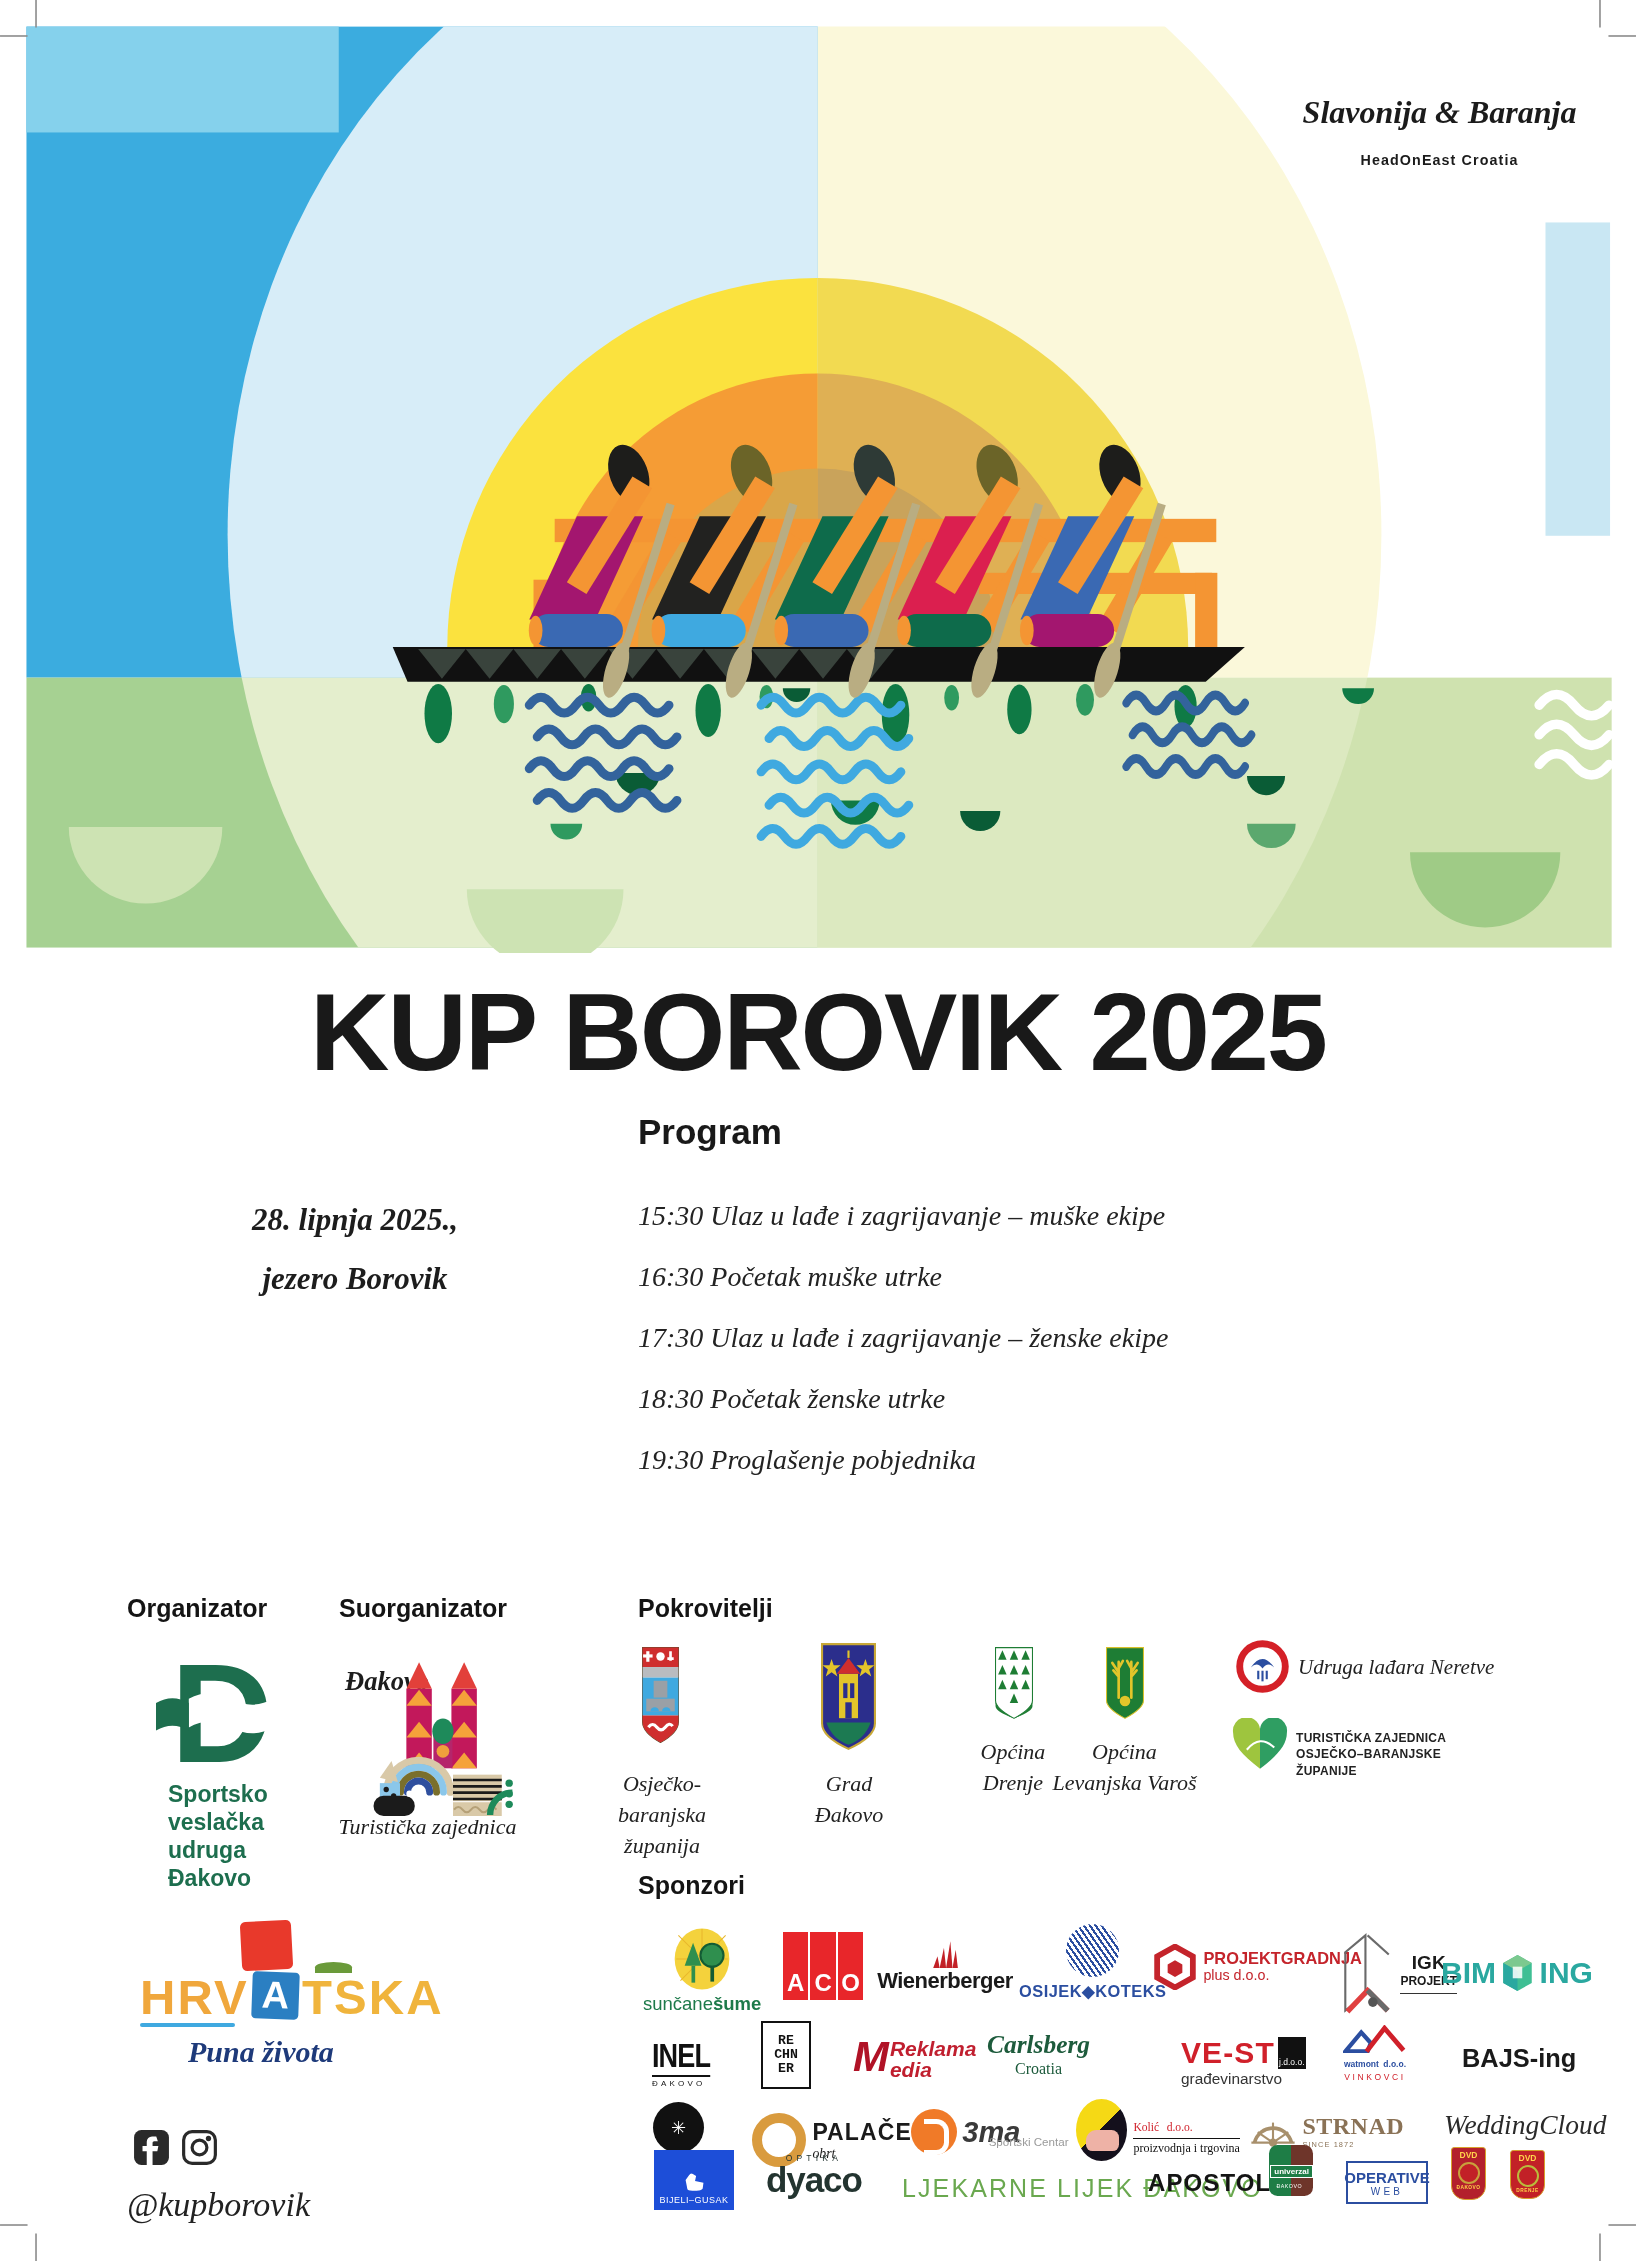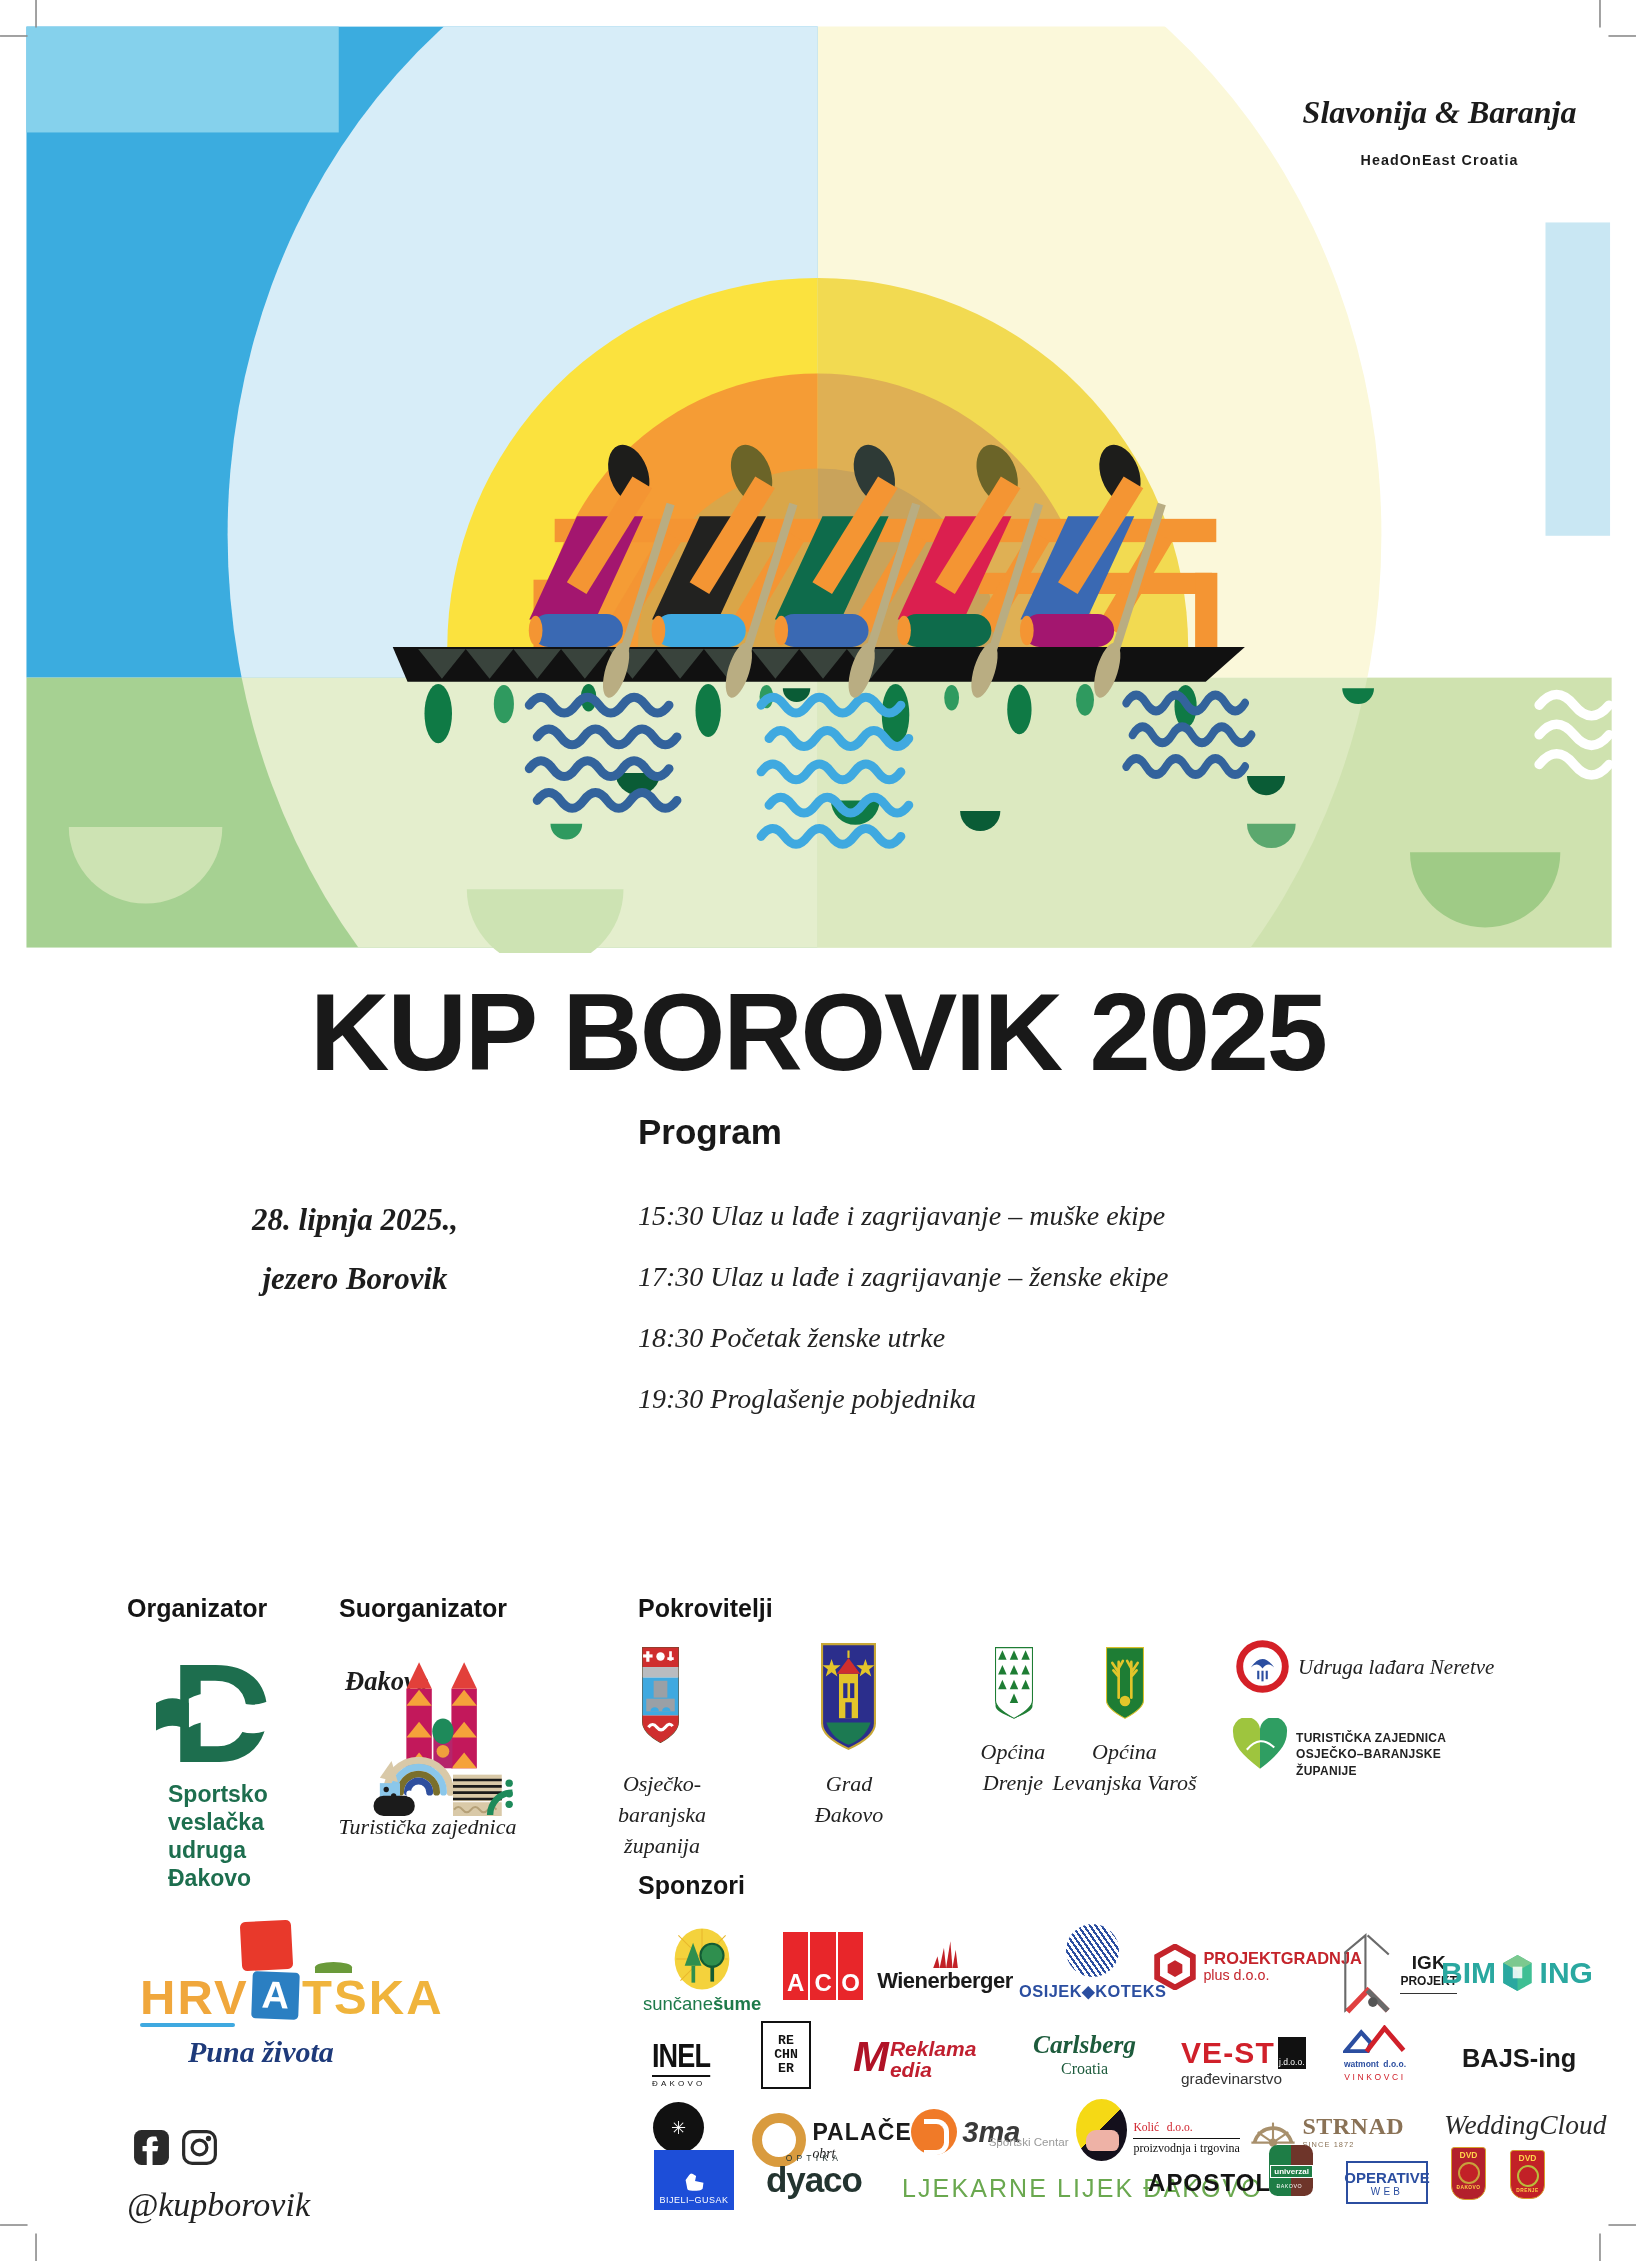--- a/index.html
+++ b/index.html
@@ -287,20 +287,21 @@
   <div class="abs main-title">KUP BOROVIK 2025</div>
   <div class="abs program-head">Program</div>
 
   <div class="abs date-block">
     <div>28. lipnja 2025.,</div>
     <div>jezero Borovik</div>
   </div>
 
   <div class="abs program-items">
     <div>15:30 Ulaz u lađe i zagrijavanje – muške ekipe</div>
+    <div>16:30 Početak muške utrke</div>
     <div>17:30 Ulaz u lađe i zagrijavanje – ženske ekipe</div>
     <div>18:30 Početak ženske utrke</div>
     <div>19:30 Proglašenje pobjednika</div>
   </div>
 
   <div class="abs sec-head" style="left:127px;top:1594px">Organizator</div>
   <div class="abs sec-head" style="left:339px;top:1594px">Suorganizator</div>
   <div class="abs sec-head" style="left:638px;top:1594px">Pokrovitelji</div>
   <div class="abs sec-head" style="left:638px;top:1871px">Sponzori</div>
 
@@ -555,21 +556,21 @@
   </div>
 
   <div class="sp rekl" style="left:853px;top:2038px">
     <div class="rekl-m">M</div>
     <div class="rekl-col">
       <div>Reklama</div>
       <div>edia</div>
     </div>
   </div>
 
-  <div class="sp" style="left:1033px;top:2030px">
+  <div class="sp" style="left:987px;top:2030px">
     <div class="carl-main">Carlsberg</div>
     <div class="carl-sub">Croatia</div>
   </div>
 
   <div class="sp" style="left:1181px;top:2036px;align-items:flex-start">
     <div class="vest-row">
       <div class="vest-main">VE-ST</div>
       <div class="vest-badge">j.d.o.o.</div>
     </div>
     <div class="vest-sub">građevinarstvo</div>

